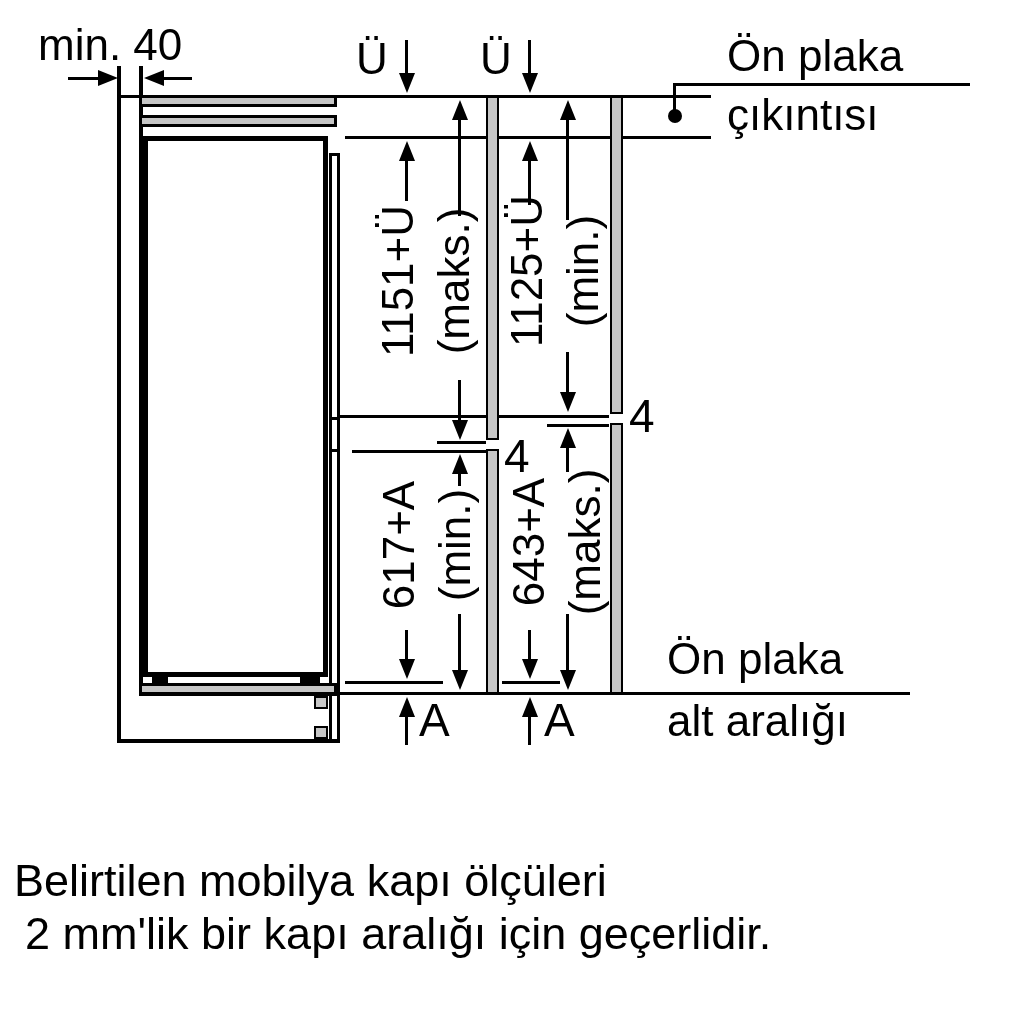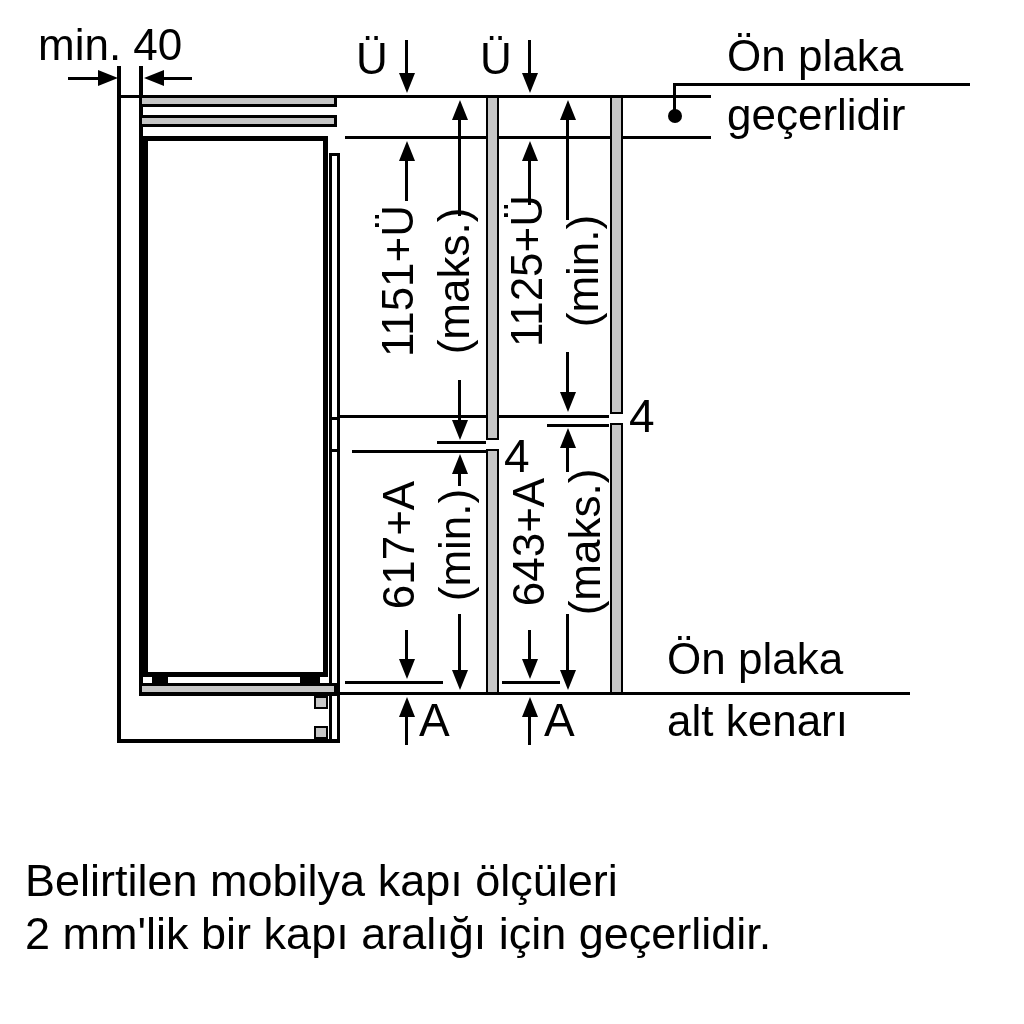--- a/index.html
+++ b/index.html
@@ -128,21 +128,21 @@
   <div class="vline" style="left:528px;top:630px;width:3px;height:30px;"></div>
   <div class="ah ah-down" style="left:522px;top:659px;"></div>
   <div class="ah ah-up" style="left:522px;top:697px;"></div>
   <div class="vline" style="left:528px;top:717px;width:3px;height:28px;"></div>
   <div class="lbl big" style="left:544px;top:696px;">A</div>
 
   <div class="hline" style="left:673px;top:83px;width:297px;height:3px;"></div>
   <div class="vline" style="left:673px;top:83px;width:3px;height:30px;"></div>
   <div class="dot" style="left:668px;top:109px;"></div>
   <div class="lbl" style="left:727px;top:33px;">Ön plaka</div>
-  <div class="lbl" style="left:727px;top:92px;">geçerlidir</div>
+  <div class="lbl" style="left:727px;top:92px;">çıkıntısı</div>
 
   <div class="lbl" style="left:667px;top:636px;">Ön plaka</div>
-  <div class="lbl" style="left:667px;top:698px;">alt kenarı</div>
+  <div class="lbl" style="left:667px;top:698px;">alt aralığı</div>
 
-  <div class="footer-line" style="left:25px;top:855px;">Belirtilen mobilya kapı ölçüleri</div>
+  <div class="footer-line" style="left:14px;top:855px;">Belirtilen mobilya kapı ölçüleri</div>
   <div class="footer-line" style="left:25px;top:908px;">2 mm'lik bir kapı aralığı için geçerlidir.</div>
 
 </div>
 
 </body></html>

